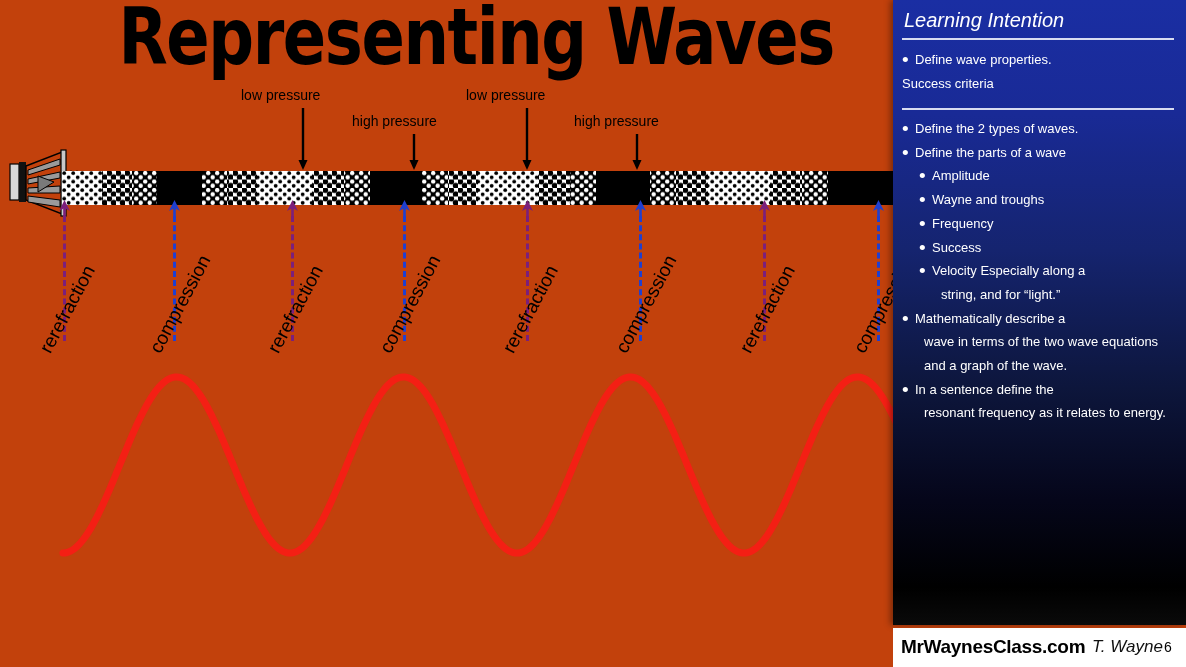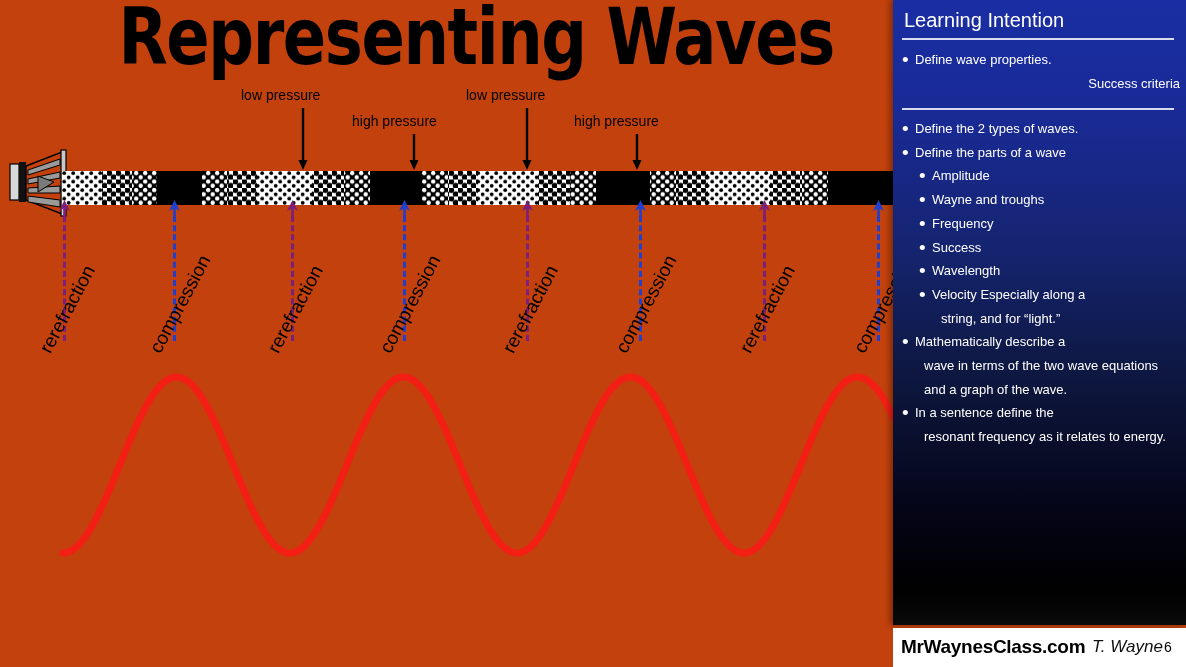--- a/index.html
+++ b/index.html
@@ -52,21 +52,21 @@
 
   
   #panel{
     position:absolute;left:893px;top:0px;width:293px;height:625px;
     background:linear-gradient(to bottom,#1a2ea3 0%,#192a96 18%,#15246f 40%,#0d163c 62%,#05061a 80%,#000000 94%,#0a0a0a 100%);
     box-shadow:-3px 0 6px rgba(0,0,0,.35);
     overflow:hidden;
   }
   #panel-inner{position:relative;width:100%;height:100%;padding:0;}
   .p-head{
-    position:absolute;left:11px;top:8px;font-size:20px;color:#fff;line-height:24px;
+    position:absolute;left:11px;top:8px;font-size:20px;color:#fff;line-height:24px;font-style:italic;
   }
   .p-rule{position:absolute;left:9px;width:272px;height:2px;background:#d8dcf0;}
   .p-text{
     position:absolute;left:9px;width:278px;color:#ffffff;font-size:13px;line-height:23.7px;
   }
   .p-text .bl{display:block;position:relative;padding-left:13px;}
   .p-text .bl:before{
     content:"\2022";position:absolute;left:0px;top:0;font-size:19px;
   }
   .p-text .sub{display:block;position:relative;padding-left:30px;}
@@ -254,31 +254,30 @@
   <svg id="wave" viewBox="0 0 1186 290" preserveAspectRatio="none">
     <path id="wavepath" fill="none" stroke="#f41f14" stroke-width="7" stroke-linecap="round" d="M 63.0 223.0 L 65.0 222.9 L 67.0 222.5 L 69.0 221.8 L 71.0 220.9 L 73.0 219.7 L 75.0 218.2 L 77.0 216.5 L 79.0 214.5 L 81.0 212.3 L 83.0 209.9 L 85.0 207.2 L 87.0 204.3 L 89.0 201.2 L 91.0 197.9 L 93.0 194.4 L 95.0 190.7 L 97.0 186.8 L 99.0 182.8 L 101.0 178.6 L 103.0 174.4 L 105.0 169.9 L 107.0 165.4 L 109.0 160.8 L 111.0 156.1 L 113.0 151.3 L 115.0 146.5 L 117.0 141.7 L 119.0 136.8 L 121.0 132.0 L 123.0 127.1 L 125.0 122.3 L 127.0 117.5 L 129.0 112.7 L 131.0 108.0 L 133.0 103.4 L 135.0 98.9 L 137.0 94.6 L 139.0 90.3 L 141.0 86.2 L 143.0 82.2 L 145.0 78.4 L 147.0 74.7 L 149.0 71.3 L 151.0 68.0 L 153.0 65.0 L 155.0 62.1 L 157.0 59.5 L 159.0 57.1 L 161.0 55.0 L 163.0 53.1 L 165.0 51.4 L 167.0 50.0 L 169.0 48.9 L 171.0 48.0 L 173.0 47.4 L 175.0 47.1 L 177.0 47.0 L 179.0 47.2 L 181.0 47.7 L 183.0 48.4 L 185.0 49.4 L 187.0 50.7 L 189.0 52.2 L 191.0 54.0 L 193.0 56.0 L 195.0 58.3 L 197.0 60.8 L 199.0 63.5 L 201.0 66.5 L 203.0 69.6 L 205.0 73.0 L 207.0 76.5 L 209.0 80.3 L 211.0 84.2 L 213.0 88.2 L 215.0 92.4 L 217.0 96.7 L 219.0 101.2 L 221.0 105.7 L 223.0 110.4 L 225.0 115.1 L 227.0 119.9 L 229.0 124.7 L 231.0 129.5 L 233.0 134.4 L 235.0 139.3 L 237.0 144.1 L 239.0 148.9 L 241.0 153.7 L 243.0 158.5 L 245.0 163.1 L 247.0 167.7 L 249.0 172.2 L 251.0 176.5 L 253.0 180.7 L 255.0 184.8 L 257.0 188.8 L 259.0 192.5 L 261.0 196.1 L 263.0 199.5 L 265.0 202.8 L 267.0 205.8 L 269.0 208.5 L 271.0 211.1 L 273.0 213.4 L 275.0 215.5 L 277.0 217.4 L 279.0 219.0 L 281.0 220.3 L 283.0 221.4 L 285.0 222.2 L 287.0 222.7 L 289.0 223.0 L 291.0 223.0 L 293.0 222.7 L 295.0 222.2 L 297.0 221.4 L 299.0 220.3 L 301.0 219.0 L 303.0 217.4 L 305.0 215.5 L 307.0 213.4 L 309.0 211.1 L 311.0 208.5 L 313.0 205.8 L 315.0 202.8 L 317.0 199.5 L 319.0 196.1 L 321.0 192.5 L 323.0 188.8 L 325.0 184.8 L 327.0 180.7 L 329.0 176.5 L 331.0 172.2 L 333.0 167.7 L 335.0 163.1 L 337.0 158.5 L 339.0 153.7 L 341.0 148.9 L 343.0 144.1 L 345.0 139.3 L 347.0 134.4 L 349.0 129.5 L 351.0 124.7 L 353.0 119.9 L 355.0 115.1 L 357.0 110.4 L 359.0 105.7 L 361.0 101.2 L 363.0 96.7 L 365.0 92.4 L 367.0 88.2 L 369.0 84.2 L 371.0 80.3 L 373.0 76.5 L 375.0 73.0 L 377.0 69.6 L 379.0 66.5 L 381.0 63.5 L 383.0 60.8 L 385.0 58.3 L 387.0 56.0 L 389.0 54.0 L 391.0 52.2 L 393.0 50.7 L 395.0 49.4 L 397.0 48.4 L 399.0 47.7 L 401.0 47.2 L 403.0 47.0 L 405.0 47.1 L 407.0 47.4 L 409.0 48.0 L 411.0 48.9 L 413.0 50.0 L 415.0 51.4 L 417.0 53.1 L 419.0 55.0 L 421.0 57.1 L 423.0 59.5 L 425.0 62.1 L 427.0 65.0 L 429.0 68.0 L 431.0 71.3 L 433.0 74.7 L 435.0 78.4 L 437.0 82.2 L 439.0 86.2 L 441.0 90.3 L 443.0 94.6 L 445.0 98.9 L 447.0 103.4 L 449.0 108.0 L 451.0 112.7 L 453.0 117.5 L 455.0 122.3 L 457.0 127.1 L 459.0 132.0 L 461.0 136.8 L 463.0 141.7 L 465.0 146.5 L 467.0 151.3 L 469.0 156.1 L 471.0 160.8 L 473.0 165.4 L 475.0 169.9 L 477.0 174.4 L 479.0 178.6 L 481.0 182.8 L 483.0 186.8 L 485.0 190.7 L 487.0 194.4 L 489.0 197.9 L 491.0 201.2 L 493.0 204.3 L 495.0 207.2 L 497.0 209.9 L 499.0 212.3 L 501.0 214.5 L 503.0 216.5 L 505.0 218.2 L 507.0 219.7 L 509.0 220.9 L 511.0 221.8 L 513.0 222.5 L 515.0 222.9 L 517.0 223.0 L 519.0 222.9 L 521.0 222.5 L 523.0 221.8 L 525.0 220.9 L 527.0 219.7 L 529.0 218.2 L 531.0 216.5 L 533.0 214.5 L 535.0 212.3 L 537.0 209.9 L 539.0 207.2 L 541.0 204.3 L 543.0 201.2 L 545.0 197.9 L 547.0 194.4 L 549.0 190.7 L 551.0 186.8 L 553.0 182.8 L 555.0 178.6 L 557.0 174.4 L 559.0 169.9 L 561.0 165.4 L 563.0 160.8 L 565.0 156.1 L 567.0 151.3 L 569.0 146.5 L 571.0 141.7 L 573.0 136.8 L 575.0 132.0 L 577.0 127.1 L 579.0 122.3 L 581.0 117.5 L 583.0 112.7 L 585.0 108.0 L 587.0 103.4 L 589.0 98.9 L 591.0 94.6 L 593.0 90.3 L 595.0 86.2 L 597.0 82.2 L 599.0 78.4 L 601.0 74.7 L 603.0 71.3 L 605.0 68.0 L 607.0 65.0 L 609.0 62.1 L 611.0 59.5 L 613.0 57.1 L 615.0 55.0 L 617.0 53.1 L 619.0 51.4 L 621.0 50.0 L 623.0 48.9 L 625.0 48.0 L 627.0 47.4 L 629.0 47.1 L 631.0 47.0 L 633.0 47.2 L 635.0 47.7 L 637.0 48.4 L 639.0 49.4 L 641.0 50.7 L 643.0 52.2 L 645.0 54.0 L 647.0 56.0 L 649.0 58.3 L 651.0 60.8 L 653.0 63.5 L 655.0 66.5 L 657.0 69.6 L 659.0 73.0 L 661.0 76.5 L 663.0 80.3 L 665.0 84.2 L 667.0 88.2 L 669.0 92.4 L 671.0 96.7 L 673.0 101.2 L 675.0 105.7 L 677.0 110.4 L 679.0 115.1 L 681.0 119.9 L 683.0 124.7 L 685.0 129.5 L 687.0 134.4 L 689.0 139.3 L 691.0 144.1 L 693.0 148.9 L 695.0 153.7 L 697.0 158.5 L 699.0 163.1 L 701.0 167.7 L 703.0 172.2 L 705.0 176.5 L 707.0 180.7 L 709.0 184.8 L 711.0 188.8 L 713.0 192.5 L 715.0 196.1 L 717.0 199.5 L 719.0 202.8 L 721.0 205.8 L 723.0 208.5 L 725.0 211.1 L 727.0 213.4 L 729.0 215.5 L 731.0 217.4 L 733.0 219.0 L 735.0 220.3 L 737.0 221.4 L 739.0 222.2 L 741.0 222.7 L 743.0 223.0 L 745.0 223.0 L 747.0 222.7 L 749.0 222.2 L 751.0 221.4 L 753.0 220.3 L 755.0 219.0 L 757.0 217.4 L 759.0 215.5 L 761.0 213.4 L 763.0 211.1 L 765.0 208.5 L 767.0 205.8 L 769.0 202.8 L 771.0 199.5 L 773.0 196.1 L 775.0 192.5 L 777.0 188.8 L 779.0 184.8 L 781.0 180.7 L 783.0 176.5 L 785.0 172.2 L 787.0 167.7 L 789.0 163.1 L 791.0 158.5 L 793.0 153.7 L 795.0 148.9 L 797.0 144.1 L 799.0 139.3 L 801.0 134.4 L 803.0 129.5 L 805.0 124.7 L 807.0 119.9 L 809.0 115.1 L 811.0 110.4 L 813.0 105.7 L 815.0 101.2 L 817.0 96.7 L 819.0 92.4 L 821.0 88.2 L 823.0 84.2 L 825.0 80.3 L 827.0 76.5 L 829.0 73.0 L 831.0 69.6 L 833.0 66.5 L 835.0 63.5 L 837.0 60.8 L 839.0 58.3 L 841.0 56.0 L 843.0 54.0 L 845.0 52.2 L 847.0 50.7 L 849.0 49.4 L 851.0 48.4 L 853.0 47.7 L 855.0 47.2 L 857.0 47.0 L 859.0 47.1 L 861.0 47.4 L 863.0 48.0 L 865.0 48.9 L 867.0 50.0 L 869.0 51.4 L 871.0 53.1 L 873.0 55.0 L 875.0 57.1 L 877.0 59.5 L 879.0 62.1 L 881.0 65.0 L 883.0 68.0 L 885.0 71.3 L 887.0 74.7 L 889.0 78.4 L 891.0 82.2 L 893.0 86.2 L 895.0 90.3 L 897.0 94.6 L 899.0 98.9 L 901.0 103.4 L 903.0 108.0 L 905.0 112.7 L 907.0 117.5 L 909.0 122.3 L 911.0 127.1 L 913.0 132.0 L 915.0 136.8 L 917.0 141.7 L 919.0 146.5 L 921.0 151.3 L 923.0 156.1 L 925.0 160.8 L 927.0 165.4 L 929.0 169.9 L 931.0 174.4 L 933.0 178.6 L 935.0 182.8 L 937.0 186.8 L 939.0 190.7 L 941.0 194.4 L 943.0 197.9 L 945.0 201.2 L 947.0 204.3 L 949.0 207.2 L 951.0 209.9 L 953.0 212.3 L 955.0 214.5 L 957.0 216.5 L 959.0 218.2 L 961.0 219.7 L 963.0 220.9 L 965.0 221.8 L 967.0 222.5 L 969.0 222.9 L 971.0 223.0 L 973.0 222.9 L 975.0 222.5 L 977.0 221.8 L 979.0 220.9 L 981.0 219.7 L 983.0 218.2 L 985.0 216.5 L 987.0 214.5 L 989.0 212.3 L 991.0 209.9 L 993.0 207.2 L 995.0 204.3 L 997.0 201.2 L 999.0 197.9 L 1001.0 194.4 L 1003.0 190.7 L 1005.0 186.8 L 1007.0 182.8 L 1009.0 178.6 L 1011.0 174.4 L 1013.0 169.9 L 1015.0 165.4 L 1017.0 160.8 L 1019.0 156.1 L 1021.0 151.3 L 1023.0 146.5 L 1025.0 141.7 L 1027.0 136.8 L 1029.0 132.0 L 1031.0 127.1 L 1033.0 122.3 L 1035.0 117.5 L 1037.0 112.7 L 1039.0 108.0 L 1041.0 103.4 L 1043.0 98.9 L 1045.0 94.6 L 1047.0 90.3 L 1049.0 86.2 L 1051.0 82.2 L 1053.0 78.4 L 1055.0 74.7 L 1057.0 71.3 L 1059.0 68.0 L 1061.0 65.0 L 1063.0 62.1 L 1065.0 59.5 L 1067.0 57.1 L 1069.0 55.0 L 1071.0 53.1 L 1073.0 51.4 L 1075.0 50.0 L 1077.0 48.9 L 1079.0 48.0 L 1081.0 47.4 L 1083.0 47.1 L 1085.0 47.0 L 1087.0 47.2 L 1089.0 47.7 L 1091.0 48.4 L 1093.0 49.4 L 1095.0 50.7 L 1097.0 52.2 L 1099.0 54.0 L 1101.0 56.0 L 1103.0 58.3 L 1105.0 60.8 L 1107.0 63.5 L 1109.0 66.5 L 1111.0 69.6 L 1113.0 73.0 L 1115.0 76.5 L 1117.0 80.3 L 1119.0 84.2 L 1121.0 88.2 L 1123.0 92.4 L 1125.0 96.7 L 1127.0 101.2 L 1129.0 105.7 L 1131.0 110.4 L 1133.0 115.1 L 1135.0 119.9 L 1137.0 124.7 L 1139.0 129.5 L 1141.0 134.4 L 1143.0 139.3 L 1145.0 144.1 L 1147.0 148.9 L 1149.0 153.7 L 1151.0 158.5 L 1153.0 163.1 L 1155.0 167.7 L 1157.0 172.2 L 1159.0 176.5 L 1161.0 180.7 L 1163.0 184.8 L 1165.0 188.8 L 1167.0 192.5 L 1169.0 196.1 L 1171.0 199.5 L 1173.0 202.8 L 1175.0 205.8 L 1177.0 208.5 L 1179.0 211.1 L 1181.0 213.4 L 1183.0 215.5 L 1185.0 217.4"></path>
   </svg>
 
   <div id="panel">
     <div id="panel-inner">
       <div class="p-head nosel">Learning Intention</div>
       <div class="p-rule" style="top:38px;"></div>
       <div class="p-text" style="top:48px;">
         <span class="bl">Define wave properties.</span>
-        <span class="cont" style="padding-left:0;text-align:right;">Success criteria</span>
+        <span class="cont" style="padding-left:0;">Success criteria</span>
       </div>
       <div class="p-rule" style="top:108px;"></div>
       <div class="p-text" id="criteria-list" style="top:117px;">
           <span class="bl">Define the 2 types of waves.</span>
           <span class="bl">Define the parts of a wave</span>
           <span class="sub">Amplitude</span>
           <span class="sub">Wayne and troughs</span>
           <span class="sub">Frequency</span>
           <span class="sub">Success</span>
-          <span class="sub">Wavelength</span>
           <span class="sub">Velocity Especially along a</span>
           <span class="subcont">string, and for “light.”</span>
           <span class="bl">Mathematically describe a</span>
           <span class="cont">wave in terms of the two wave equations and a graph of the wave.</span>
           <span class="bl">In a sentence define the</span>
           <span class="cont">resonant frequency as it relates to energy.</span>
         </div>
     </div>
   </div>
 

